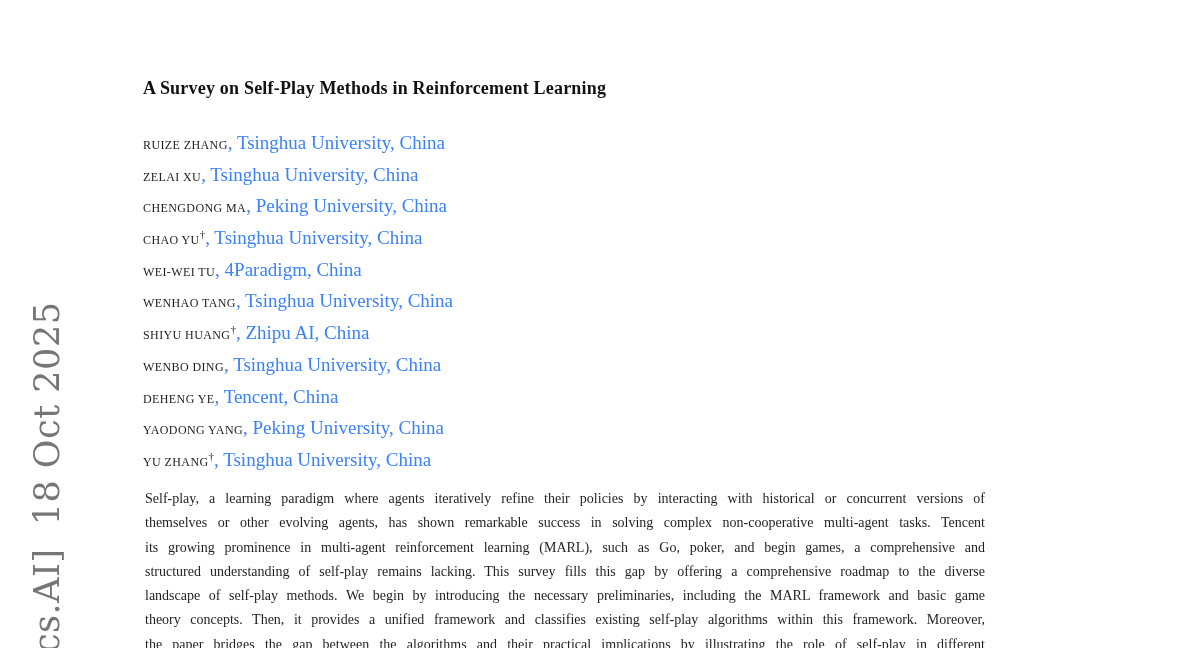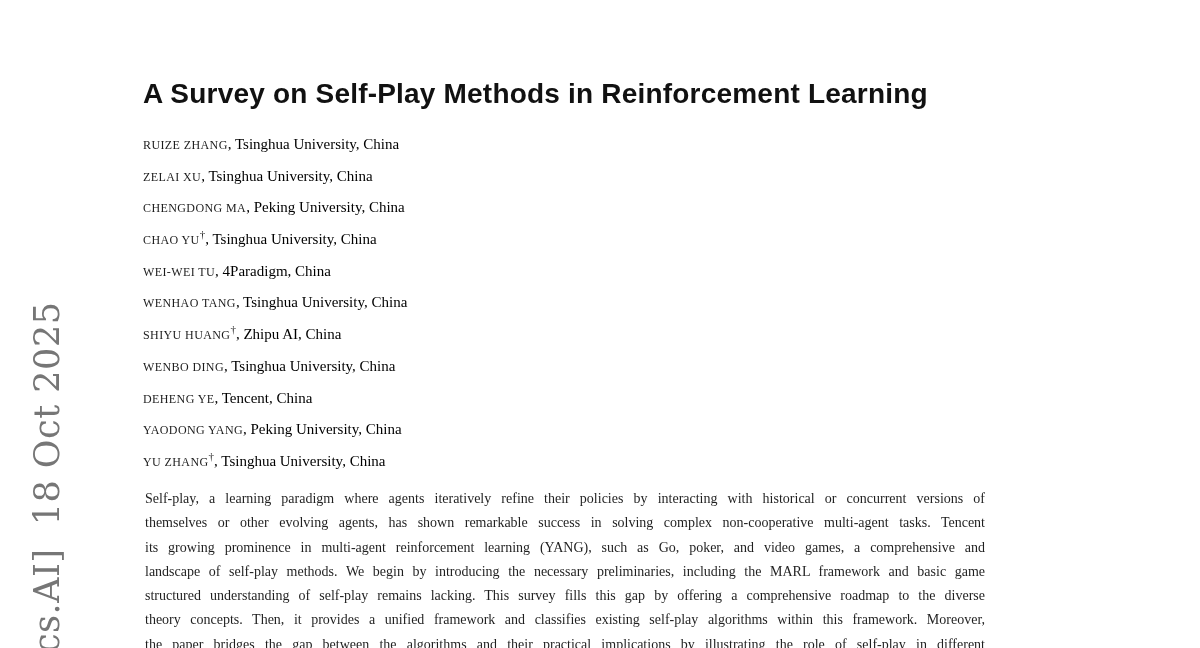--- a/index.html
+++ b/index.html
@@ -22,25 +22,25 @@
     font-size: 35px;
     color: #767676;
     white-space: pre;
     letter-spacing: 0.5px;
   }
   .title {
     position: absolute;
     left: 143px;
     top: 78px;
     width: 900px;
-    font-size: 28px;
+    font-size: 18px;
     font-weight: bold;
     letter-spacing: 0.2px;
     color: #111111;
-    font-family: Liberation Sans, sans-serif;
+    font-family: Liberation Serif, serif;
   }
   .authors {
     position: absolute;
     left: 143px;
     top: 124px;
     width: 900px;
   }
   .author-row {
     height: 31.7px;
     line-height: 31.7px;
@@ -51,22 +51,22 @@
     letter-spacing: 0.4px;
     color: #1c1c1c;
     font-family: "Liberation Serif", serif;
   }
   .author-dagger {
     font-size: 11px;
     vertical-align: 6px;
     color: #1c1c1c;
   }
   .author-affil {
-    font-size: 15px;
-    color: #000000;
+    font-size: 19px;
+    color: #3b82f6;
   }
   .abstract {
     position: absolute;
     left: 145px;
     top: 487px;
     width: 840px;
     color: #1f1f1f;
   }
   .abstract-line {
     font-size: 14px;
@@ -117,20 +117,20 @@
       <span class="author-name">YAODONG YANG</span><sup class="author-dagger"></sup><span class="author-affil">, Peking University, China</span>
     </div>
     <div class="author-row">
       <span class="author-name">YU ZHANG</span><sup class="author-dagger">†</sup><span class="author-affil">, Tsinghua University, China</span>
     </div>
   </div>
 
   <div class="abstract">
     <div class="abstract-line">Self-play, a learning paradigm where agents iteratively refine their policies by interacting with historical or concurrent versions of</div>
     <div class="abstract-line">themselves or other evolving agents, has shown remarkable success in solving complex non-cooperative multi-agent tasks. Tencent</div>
-    <div class="abstract-line">its growing prominence in multi-agent reinforcement learning (YANG), such as Go, poker, and video games, a comprehensive and</div>
+    <div class="abstract-line">its growing prominence in multi-agent reinforcement learning (MARL), such as Go, poker, and begin games, a comprehensive and</div>
+    <div class="abstract-line">structured understanding of self-play remains lacking. This survey fills this gap by offering a comprehensive roadmap to the diverse</div>
     <div class="abstract-line">landscape of self-play methods. We begin by introducing the necessary preliminaries, including the MARL framework and basic game</div>
-    <div class="abstract-line">structured understanding of self-play remains lacking. This survey fills this gap by offering a comprehensive roadmap to the diverse</div>
     <div class="abstract-line">theory concepts. Then, it provides a unified framework and classifies existing self-play algorithms within this framework. Moreover,</div>
     <div class="abstract-line">the paper bridges the gap between the algorithms and their practical implications by illustrating the role of self-play in different</div>
   </div>
 
 </div>
 
 </body></html>

